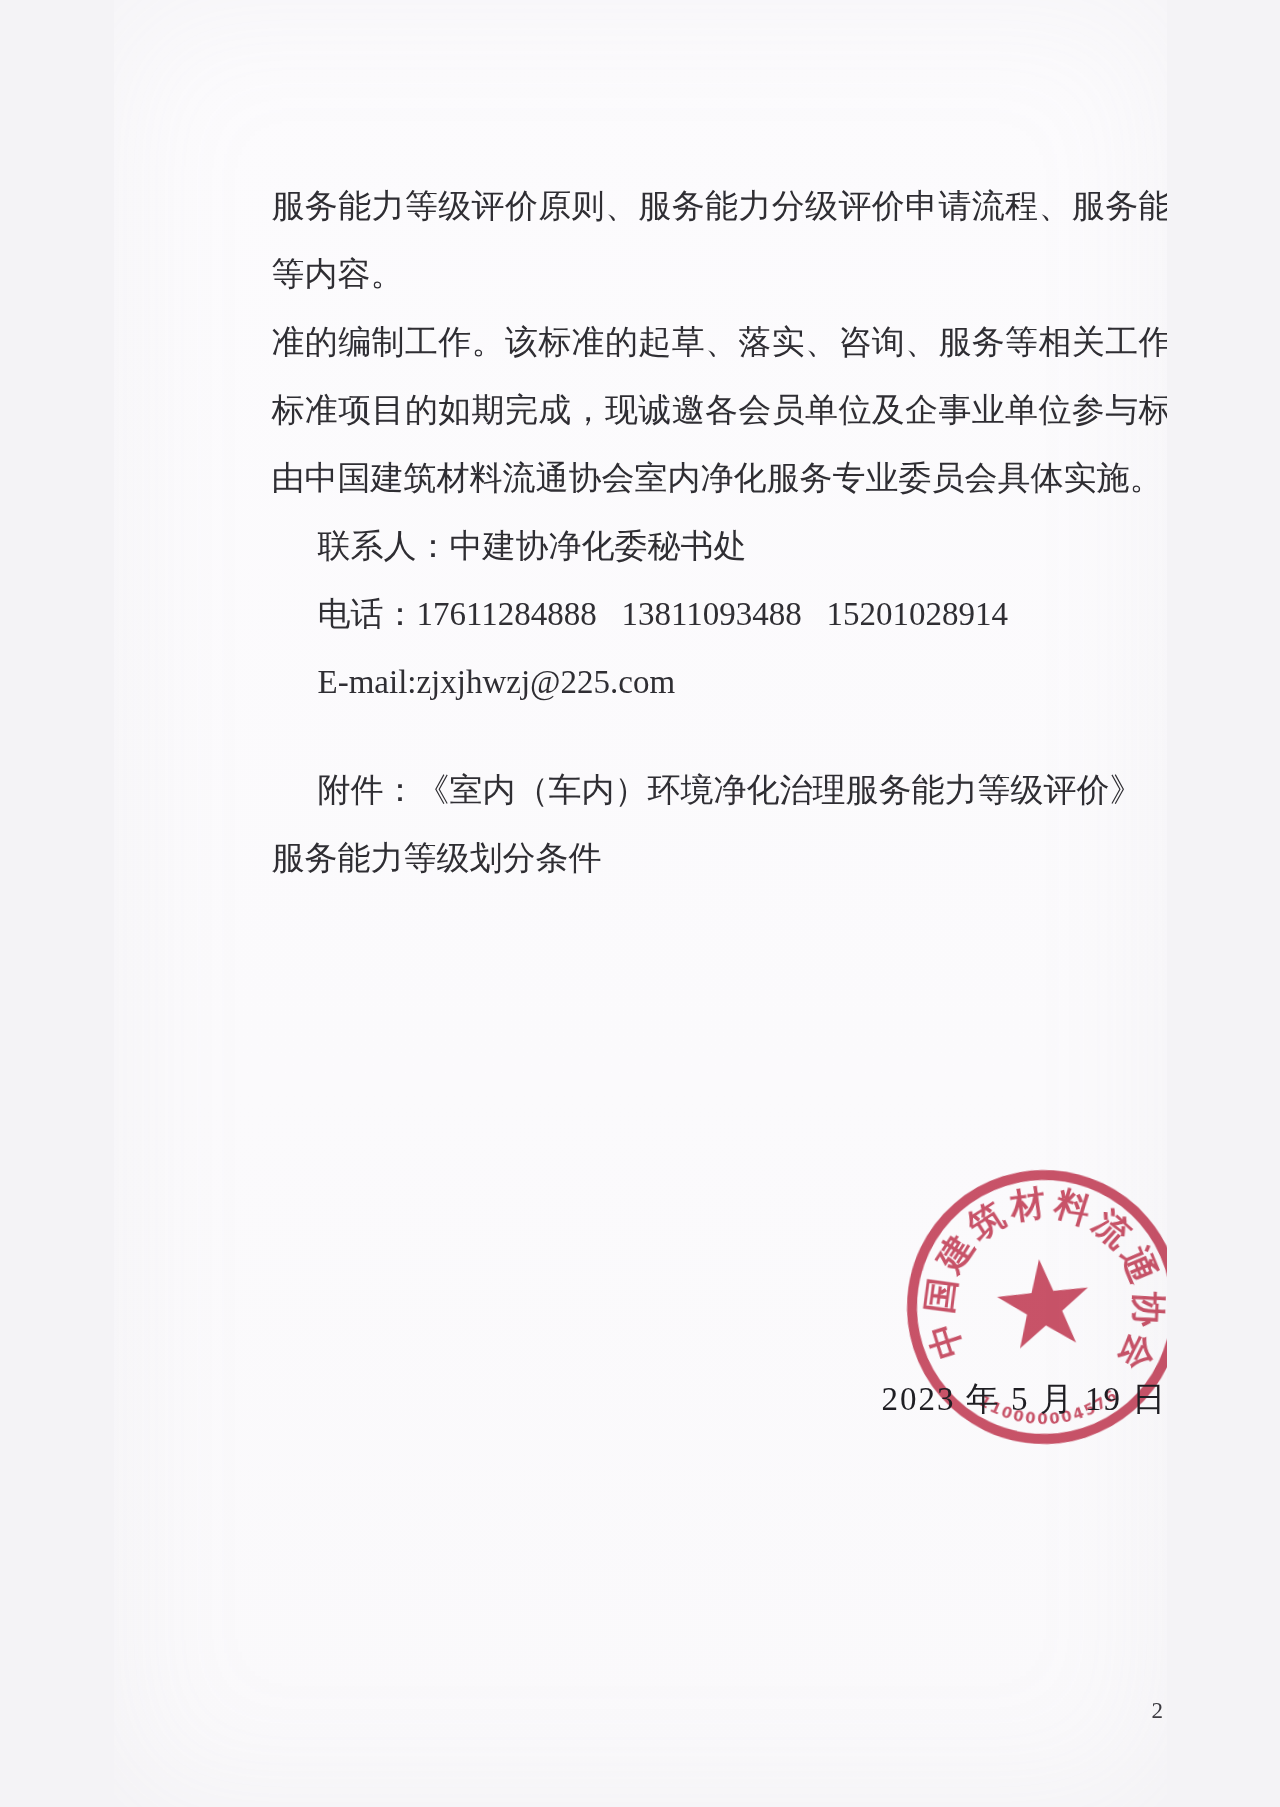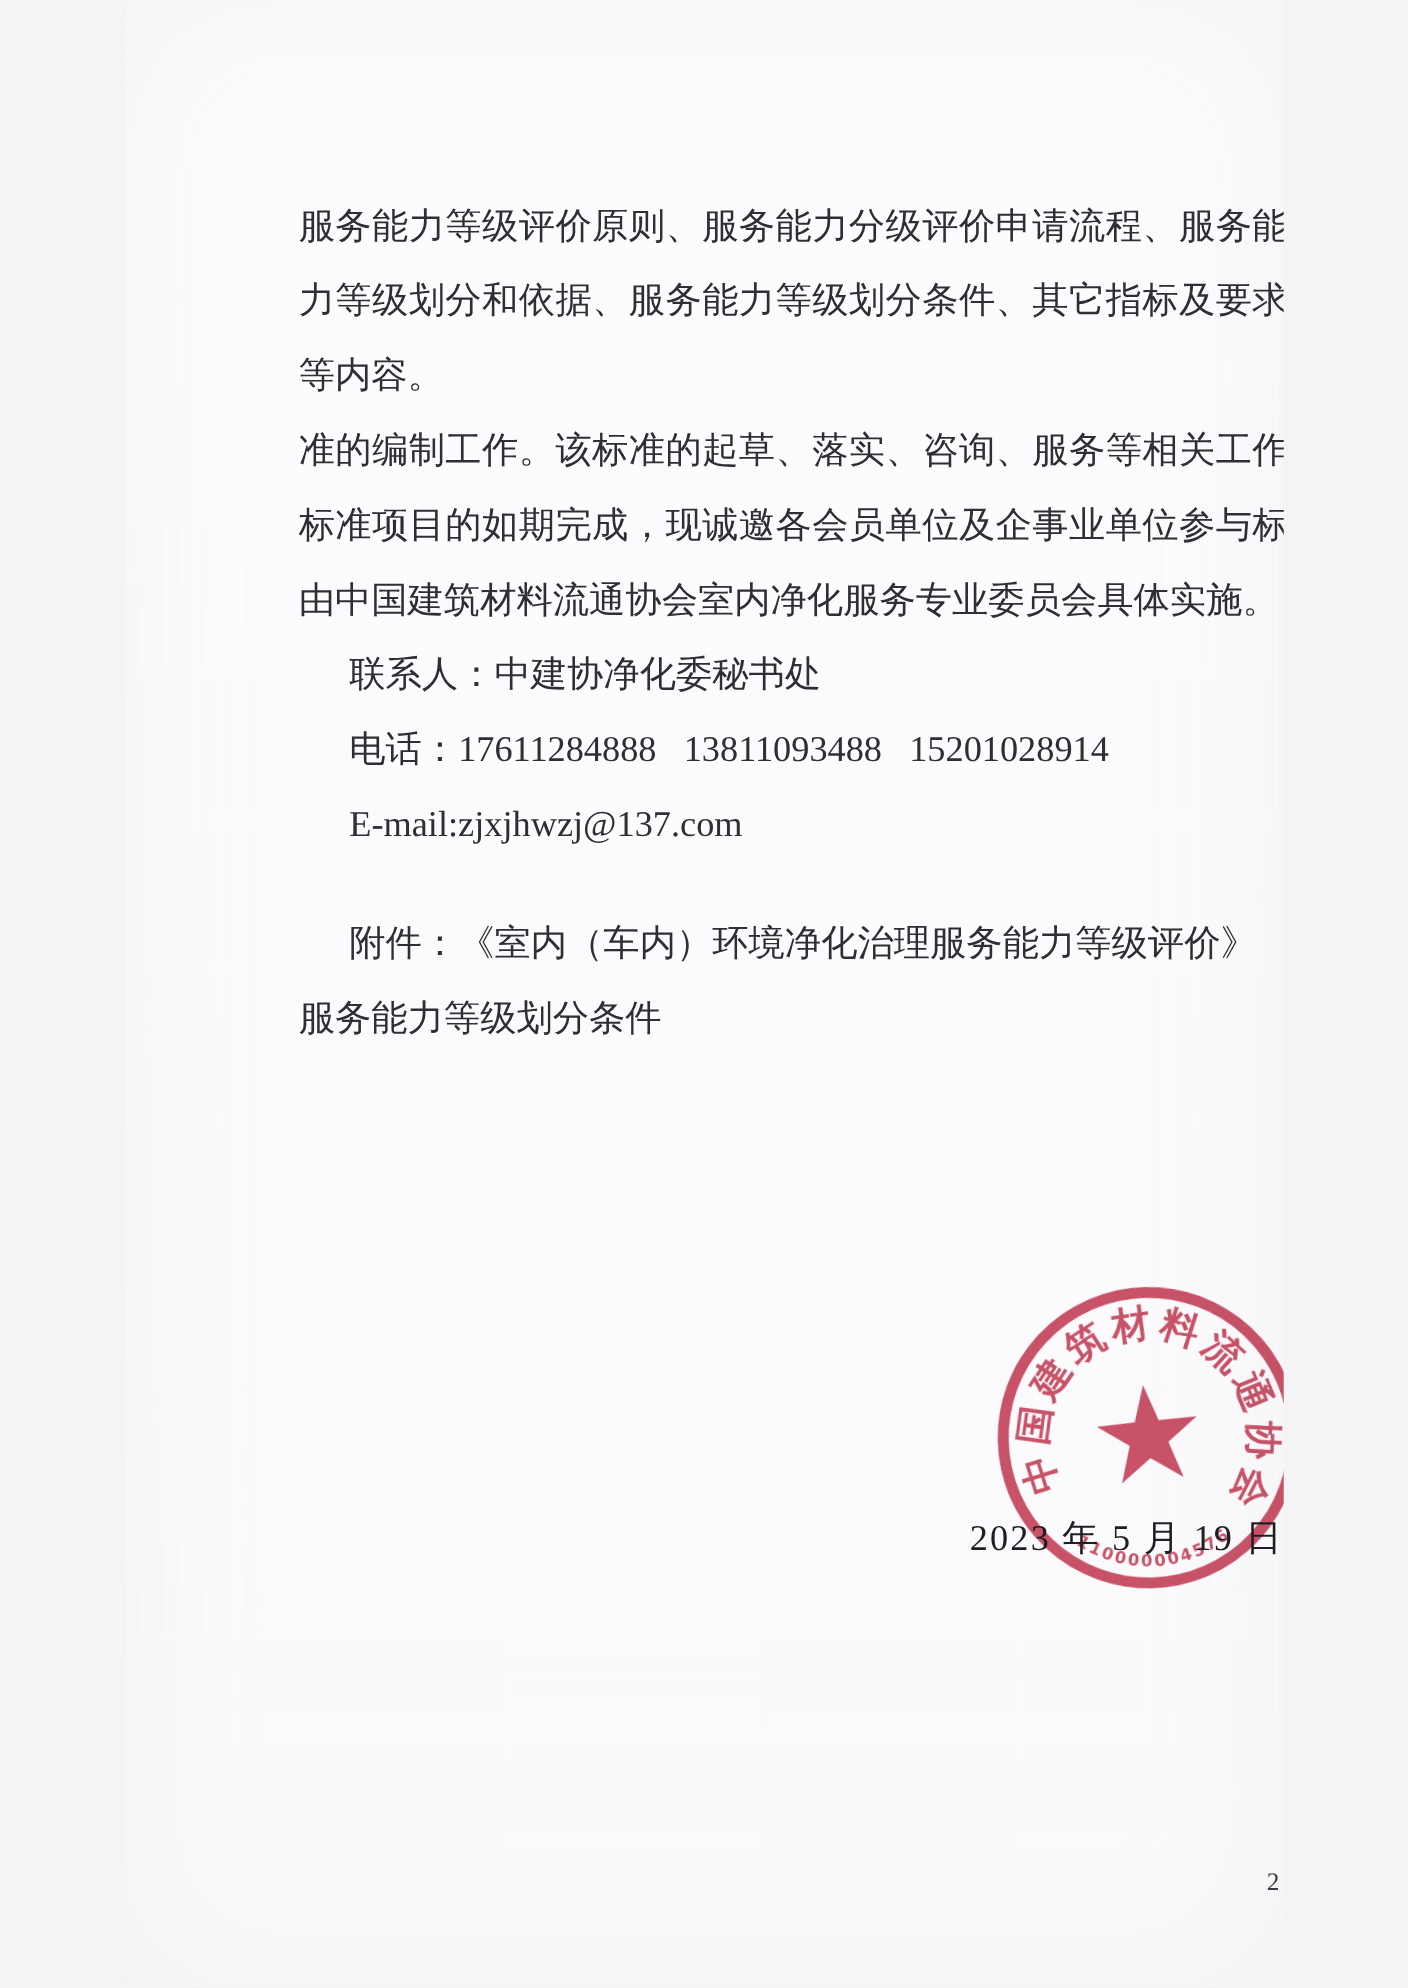--- a/index.html
+++ b/index.html
@@ -91,28 +91,27 @@
     color: #3c3b40;
   }
 </style>
 </head>
 <body>
 
 <div class="page">
 
   <div class="doc" id="body-lines">
       <div class="line justify">服务能力等级评价原则、服务能力分级评价申请流程、服务能</div>
-      <div class="line justify">力等级划分和依据、服务能力等级划分条件、其它指标及要求</div>
       <div class="line">等内容。</div>
       <div class="line justify">准的编制工作。该标准的起草、落实、咨询、服务等相关工作</div>
       <div class="line justify">标准项目的如期完成，现诚邀各会员单位及企事业单位参与标</div>
       <div class="line">由中国建筑材料流通协会室内净化服务专业委员会具体实施。</div>
       <div class="line indent">联系人：中建协净化委秘书处</div>
       <div class="line indent">电话：17611284888   13811093488   15201028914</div>
-      <div class="line indent">E-mail:zjxjhwzj@137.com</div>
+      <div class="line indent">E-mail:zjxjhwzj@225.com</div>
       <div class="line indent gap">附件：《室内（车内）环境净化治理服务能力等级评价》</div>
       <div class="line">服务能力等级划分条件</div>
     </div>
 
   <div class="seal">
     <svg width="320" height="320" viewBox="0 0 320 320">
       <defs>
         <path id="arcTop" d="M 84.6 212.8 A 92 92 0 1 1 235.4 212.8" fill="none"></path>
         <path id="arcBottom" d="M 77.3 242.7 A 117 117 0 0 0 242.7 242.7" fill="none"></path>
       </defs>

